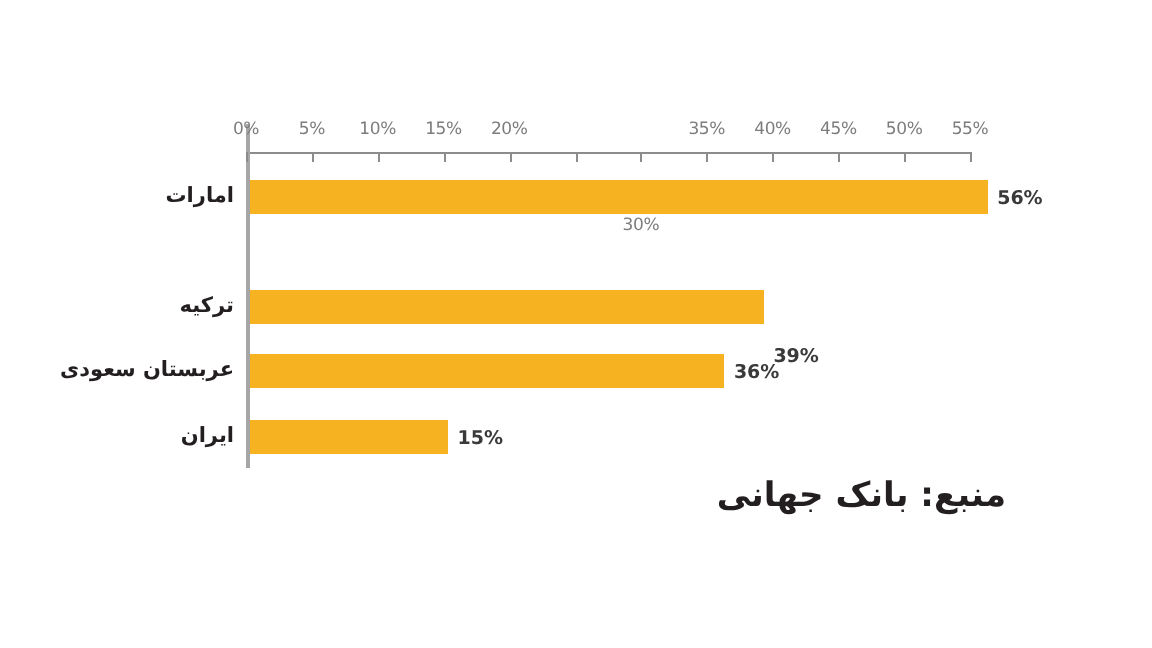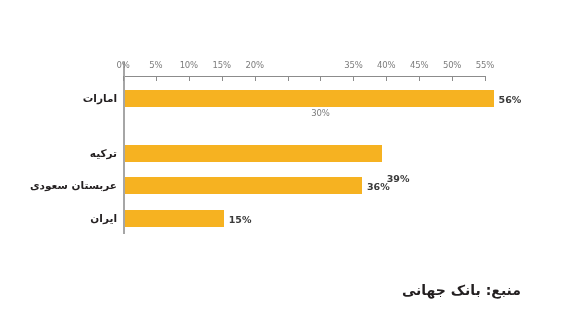--- a/index.html
+++ b/index.html
@@ -82,28 +82,27 @@
   .val-label {
     position: absolute;
     font-size: 9.5px;
     font-weight: bold;
     color: #3a3a3a;
     white-space: nowrap;
   }
 
   .source-note {
     position: absolute;
-    right: 55px;
+    right: 73px;
     top: 238px;
-    font-size: 14px;
+    font-size: 17px;
     font-weight: bold;
     color: #231f20;
     direction: rtl;
     white-space: nowrap;
-    margin-top: 44px;
   }
 </style>
 </head>
 <body>
 
 <div id="chart-root">
 
   <div class="axis-top"></div>
 
   <div class="axis-vert"></div>

